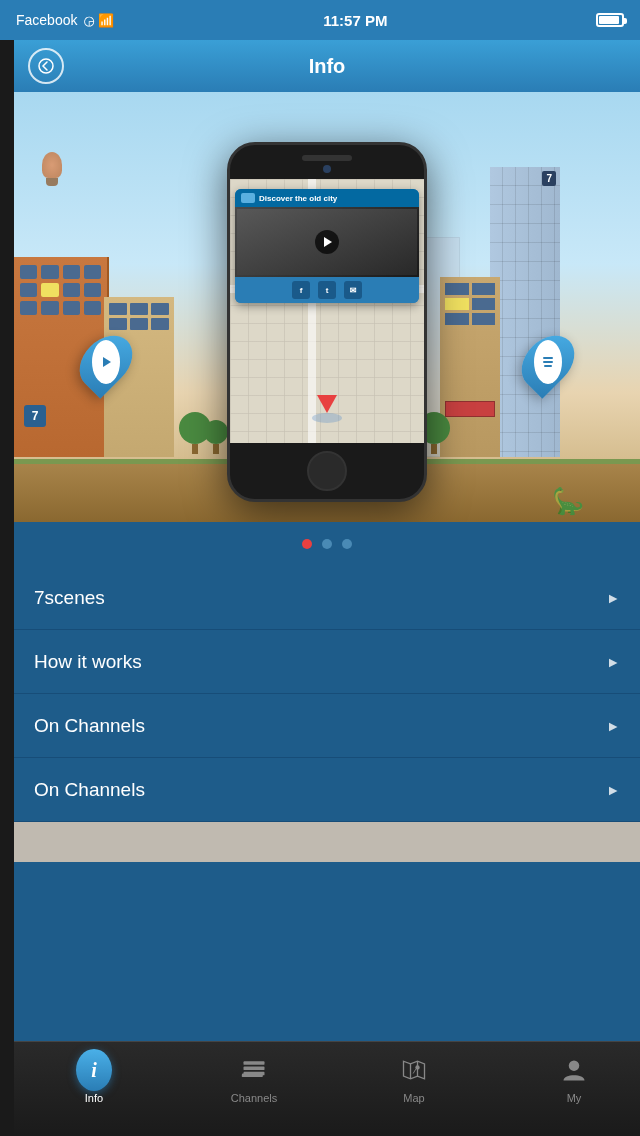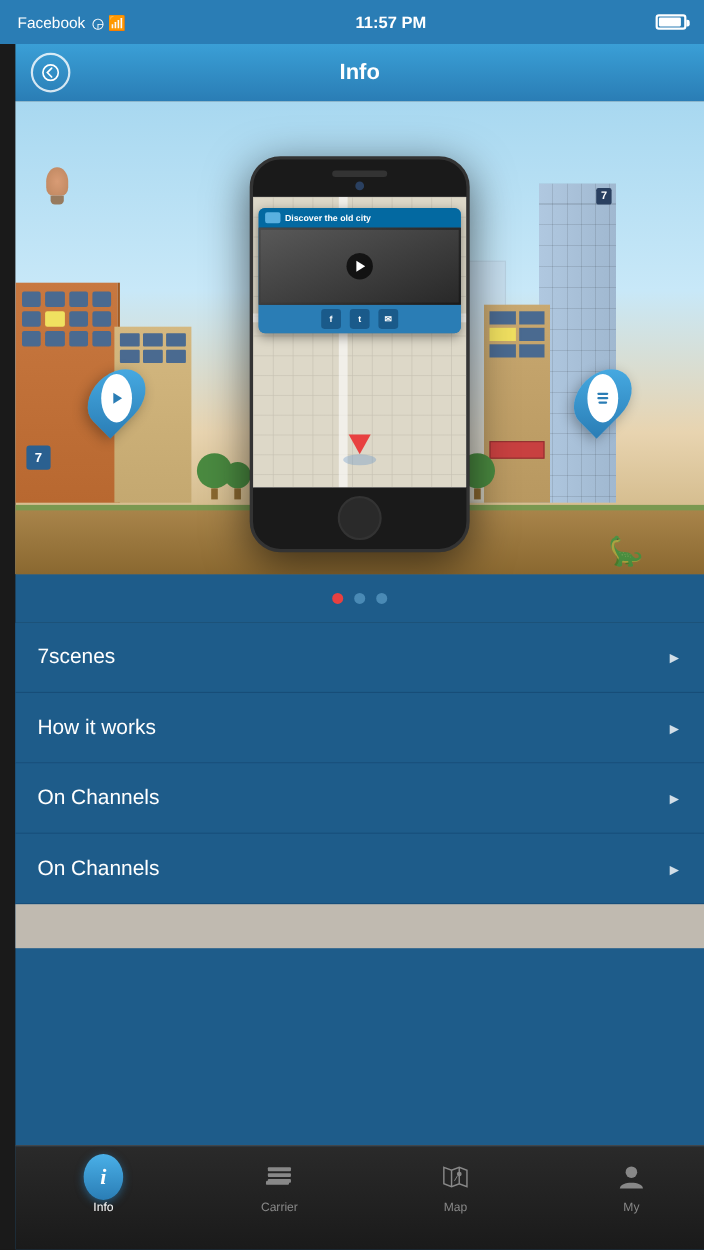--- a/index.html
+++ b/index.html
@@ -532,21 +532,21 @@
 
     <div class="tab-item">
       <div class="tab-icon">
         <svg viewBox="0 0 32 32" xmlns="http://www.w3.org/2000/svg">
           <rect x="4" y="18" width="24" height="4" rx="1" fill="#888"></rect>
           <rect x="4" y="12" width="24" height="4" rx="1" fill="#888"></rect>
           <rect x="4" y="6" width="24" height="4" rx="1" fill="#888"></rect>
           <rect x="4" y="20" width="24" height="4" rx="1" fill="#888" transform="skewX(-5)"></rect>
         </svg>
       </div>
-      <span class="tab-label">Carrier</span>
+      <span class="tab-label">Channels</span>
     </div>
 
     <div class="tab-item">
       <div class="tab-icon">
         <svg viewBox="0 0 32 32" xmlns="http://www.w3.org/2000/svg">
           <path d="M4 6 L12 9 L20 6 L28 9 L28 26 L20 23 L12 26 L4 23 Z" stroke="#888" stroke-width="1.5" fill="none"></path>
           <line x1="12" y1="9" x2="12" y2="26" stroke="#888" stroke-width="1.5"></line>
           <line x1="20" y1="6" x2="20" y2="23" stroke="#888" stroke-width="1.5"></line>
           <circle cx="20" cy="13" r="2.5" fill="#888"></circle>
           <line x1="18" y1="15" x2="15" y2="20" stroke="#888" stroke-width="1"></line>

